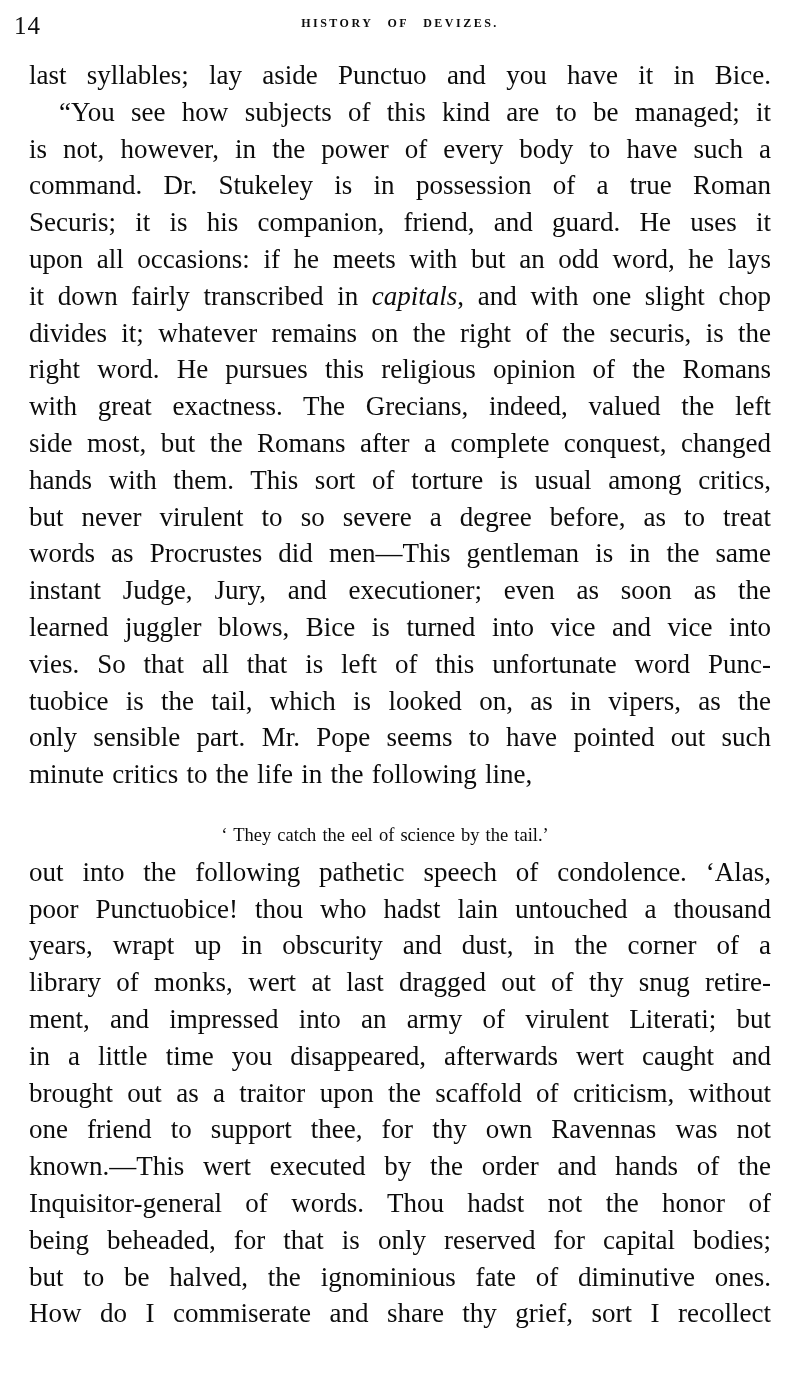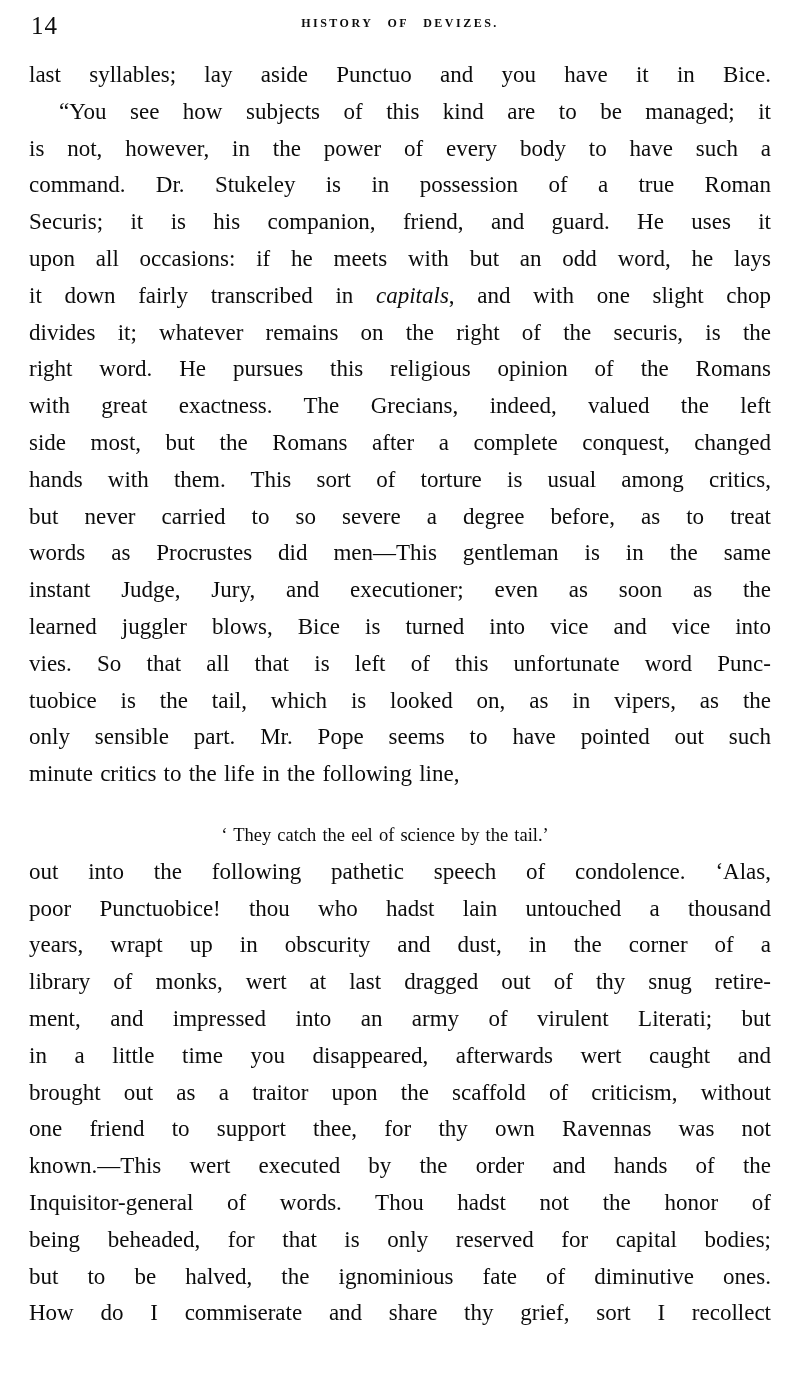--- a/index.html
+++ b/index.html
@@ -18,42 +18,42 @@
   }
   .header {
     position: absolute;
     top: 10px;
     left: 0;
     right: 0;
     height: 44px;
   }
   .pagenum {
     position: absolute;
-    left: 31px;
+    left: 14px;
     top: 2px;
     font-size: 25px;
     letter-spacing: 1px;
   }
   .running-title {
     text-align: center;
     font-size: 12px;
     font-weight: 700;
     letter-spacing: 2.5px;
     word-spacing: 9px;
     padding-top: 6px;
   }
   .page-body {
     position: absolute;
     top: 57px;
     left: 0;
     right: 0;
     padding: 0 29px;
   }
   .line {
-    font-size: 23px;
+    font-size: 27px;
     line-height: 36.8px;
     height: 36.8px;
     text-align: left;
     word-spacing: 1.5px;
     white-space: normal;
   }
   .line.j {
     text-align: justify;
     text-align-last: justify;
   }
@@ -85,21 +85,21 @@
       <div class="line j"><span>is not, however, in the power of every body to have such a</span></div>
       <div class="line j"><span>command.  Dr. Stukeley is in possession of a true Roman</span></div>
       <div class="line j"><span>Securis; it is his companion, friend, and guard.  He uses it</span></div>
       <div class="line j"><span>upon all occasions: if he meets with but an odd word, he lays</span></div>
       <div class="line j"><span>it down fairly transcribed in </span><i>capitals</i><span>, and with one slight chop</span></div>
       <div class="line j"><span>divides it; whatever remains on the right of the securis, is the</span></div>
       <div class="line j"><span>right word.  He pursues this religious opinion of the Romans</span></div>
       <div class="line j"><span>with great exactness.  The Grecians, indeed, valued the left</span></div>
       <div class="line j"><span>side most, but the Romans after a complete conquest, changed</span></div>
       <div class="line j"><span>hands with them.  This sort of torture is usual among critics,</span></div>
-      <div class="line j"><span>but never carried to so severe a degree before, as to treat</span></div>
+      <div class="line j"><span>but never virulent to so severe a degree before, as to treat</span></div>
       <div class="line j"><span>words as Procrustes did men—This gentleman is in the same</span></div>
       <div class="line j"><span>instant Judge, Jury, and executioner; even as soon as the</span></div>
       <div class="line j"><span>learned juggler blows, Bice is turned into vice and vice into</span></div>
       <div class="line j"><span>vies.  So that all that is left of this unfortunate word Punc-</span></div>
       <div class="line j"><span>tuobice is the tail, which is looked on, as in vipers, as the</span></div>
       <div class="line j"><span>only sensible part.  Mr. Pope seems to have pointed out such</span></div>
       <div class="line"><span>minute critics to the life in the following line,</span></div>
       <div class="line quote"><span>‘ They catch the eel of science by the tail.’</span></div>
       <div class="line j"><span>out into the following pathetic speech of condolence.  ‘Alas,</span></div>
       <div class="line j"><span>poor Punctuobice! thou who hadst lain untouched a thousand</span></div>

